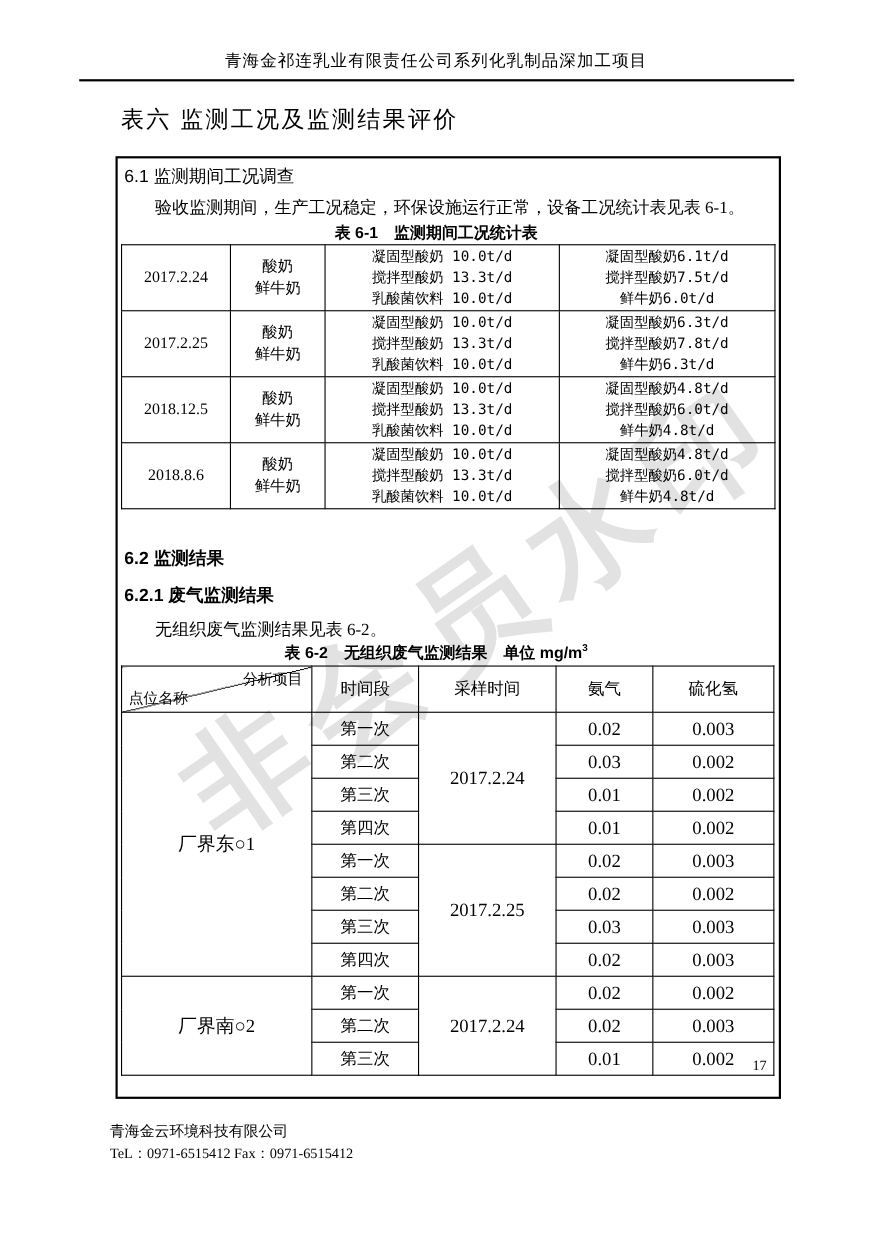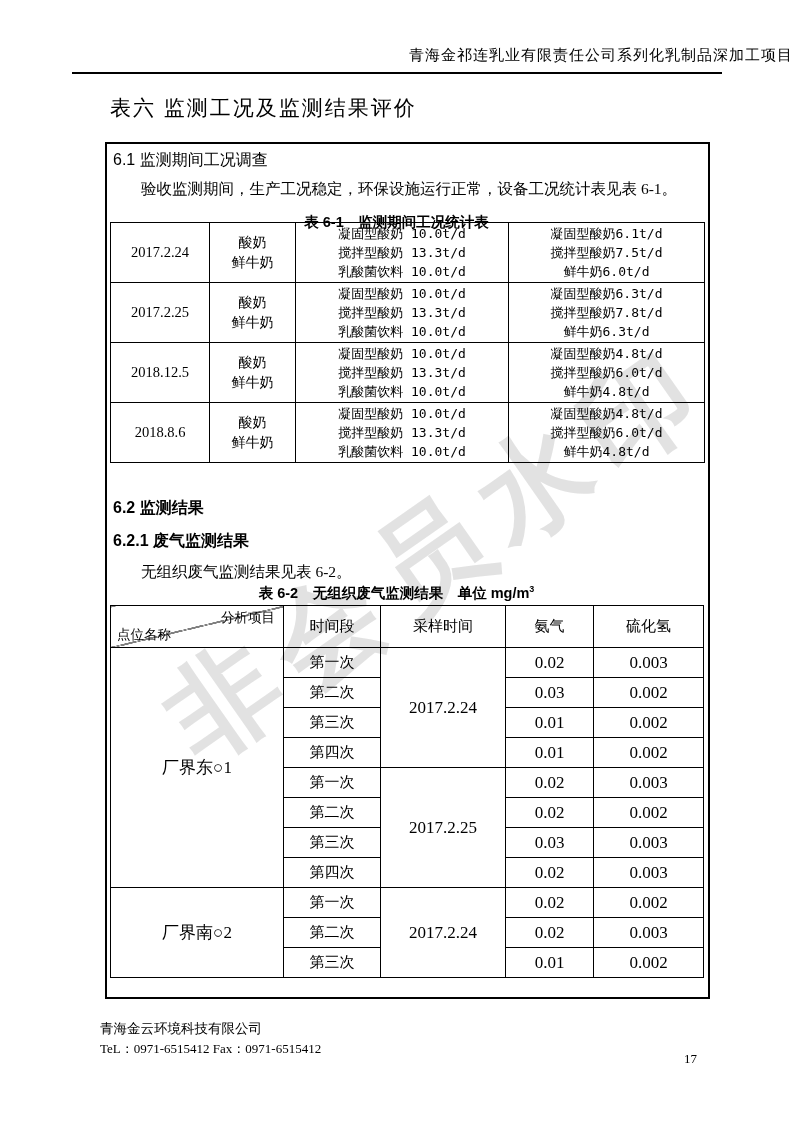--- a/index.html
+++ b/index.html
@@ -12,29 +12,29 @@
   
   .watermark{
     position:absolute;left:120px;top:470px;width:660px;z-index:0;
     transform:rotate(-35deg);transform-origin:center;
     font-family:"Liberation Sans","DejaVu Sans",sans-serif;
     font-size:110px;font-weight:bold;letter-spacing:16px;white-space:nowrap;
     color:#bcbcbc;opacity:0.42;user-select:none;
   }
   .z1{z-index:1;}
   
-  .doc-header{left:0;top:46px;width:793px;text-align:right;font-size:15px;letter-spacing:1px;}
+  .doc-header{left:0;top:46px;width:793px;text-align:center;font-size:15px;letter-spacing:1px;}
   .header-rule{left:72px;top:72px;width:650px;height:0;border-top:2px solid #000;}
   .main-title{left:110px;top:94px;font-size:21px;font-weight:normal;letter-spacing:2px;}
   
   .outer-box{left:105px;top:142px;width:601px;height:853px;border:2px solid #000;background:transparent;}
   .h61{left:113px;top:150px;font-size:16px;font-weight:normal;}
   .p61{left:141px;top:179px;font-size:15.5px;}
   .cap{width:793px;text-align:center;font-size:14.5px;font-weight:bold;}
-  .cap61{left:0;top:202px;margin-top:11px;}
+  .cap61{left:0;top:202px;}
   .h62{left:113px;top:498px;font-size:16px;font-weight:bold;}
   .h621{left:113px;top:531px;font-size:16px;font-weight:bold;}
   .p621{left:141px;top:562px;font-size:15.5px;}
   .cap62{left:0;top:584px;}
   sup.u3{font-size:9px;vertical-align:super;}
   
   table{border-collapse:collapse;table-layout:fixed;}
   td,th{border:1px solid #000;text-align:center;vertical-align:middle;padding:0;font-weight:normal;overflow:hidden;}
   .t61{left:110px;top:222px;width:594px;}
   .t61 th{height:23px;font-size:15px;font-weight:bold;border-bottom:2px solid #000;}
@@ -50,21 +50,21 @@
   .diag{
     position:relative;
     background:linear-gradient(to bottom right,transparent 49.5%,#000 49.5%,#000 50.6%,transparent 50.6%);
   }
   .diag .tr-label{position:absolute;top:3px;right:8px;font-size:13.5px;}
   .diag .bl-label{position:absolute;bottom:3px;left:6px;font-size:13.5px;}
   .lastcol{position:relative;}
   
   .footer-company{left:100px;top:1020px;font-size:13.5px;}
   .footer-contact{left:100px;top:1040px;font-size:13px;}
-  .page-number{left:684px;top:1051px;font-size:13px;}
+  .page-number{left:684px;top:961px;font-size:13px;}
 </style>
 </head>
 <body>
 
 <div class="watermark">非会员水印</div>
 
 <div class="abs doc-header z1">青海金祁连乳业有限责任公司系列化乳制品深加工项目</div>
 <div class="abs header-rule z1"></div>
 
 <div class="abs main-title sans z1">表六  监测工况及监测结果评价</div>

